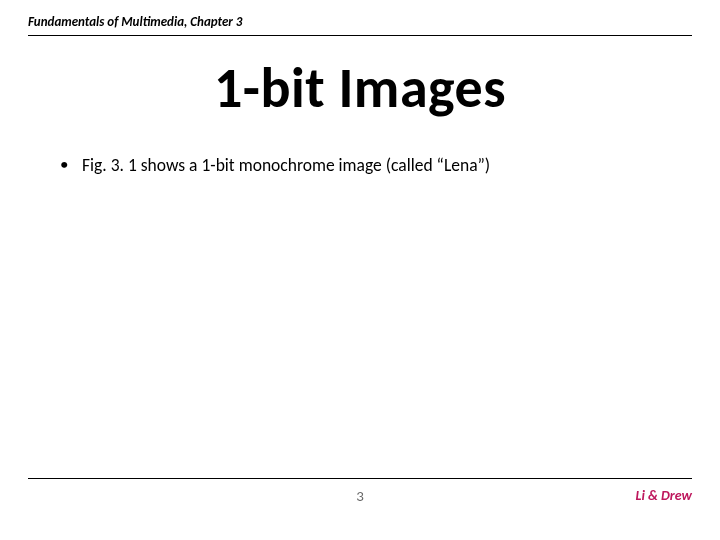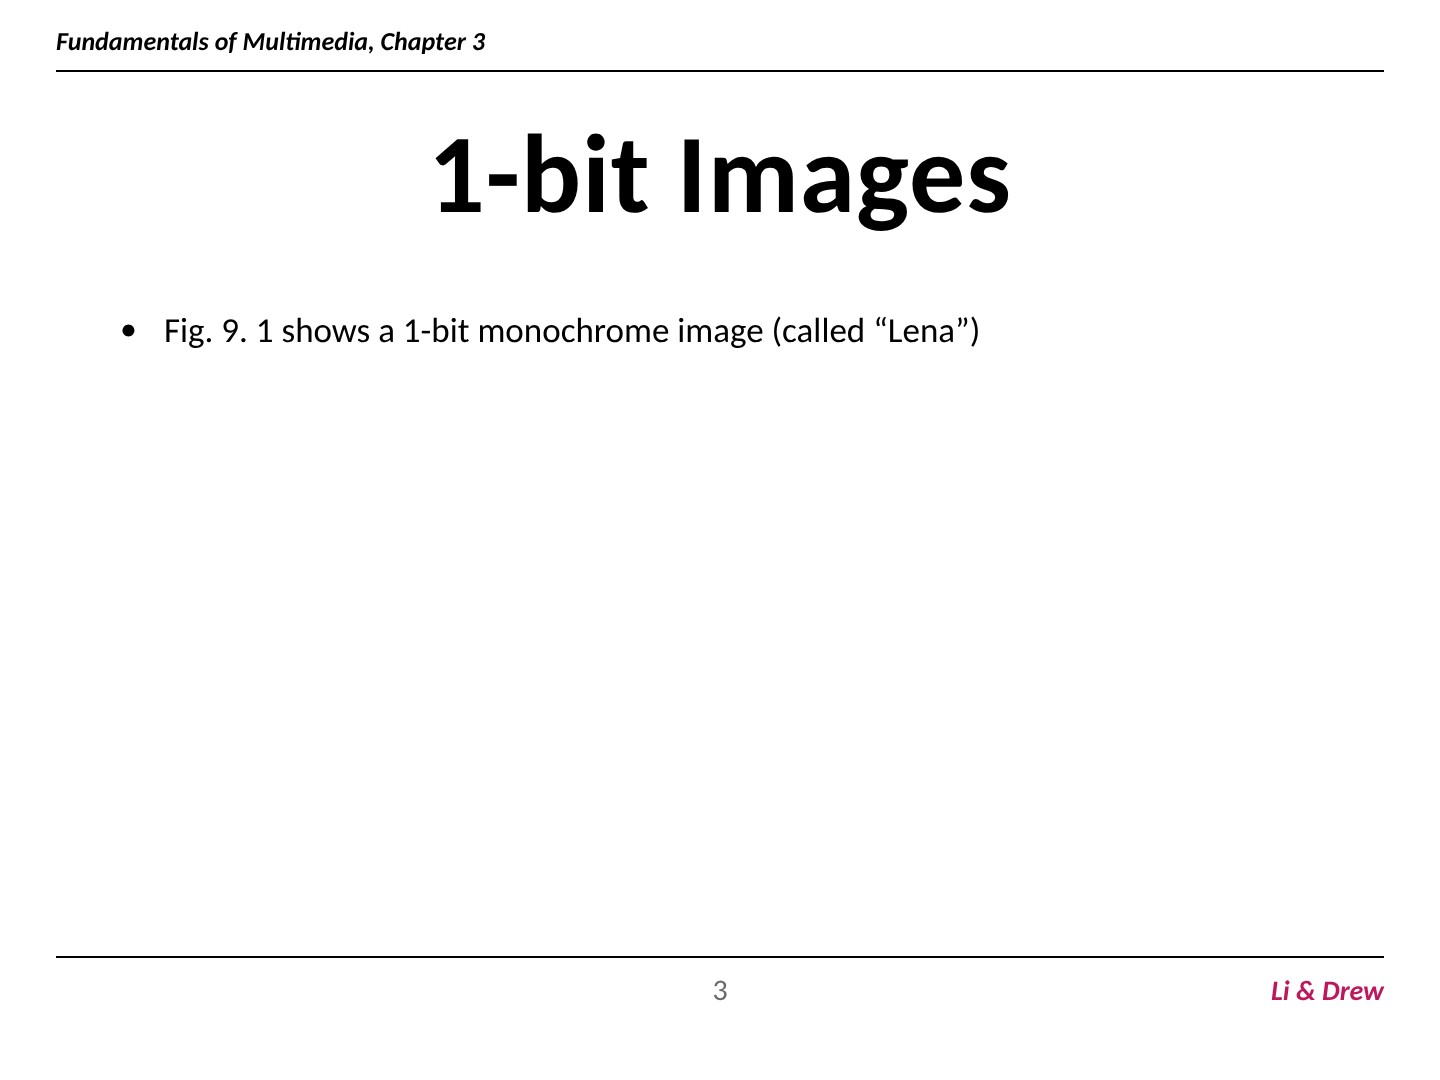--- a/index.html
+++ b/index.html
@@ -85,21 +85,21 @@
 <body>
 
 <div class="slide">
 
   <div class="header-line">Fundamentals of Multimedia, Chapter 3</div>
 
   <div class="title">1-bit Images</div>
 
   <ul class="bullets">
     <li>
-      <span>Fig. 9. 1 shows a 1-bit monochrome image (called “Lena”)</span><span class="bold"></span><span></span>
+      <span>Fig. 3. 1 shows a 1-bit monochrome image (called “Lena”)</span><span class="bold"></span><span></span>
     </li>
   </ul>
 
   <div class="footer">
     <div class="page-num">3</div>
     <div class="authors">Li &amp; Drew</div>
   </div>
 
 </div>
 

